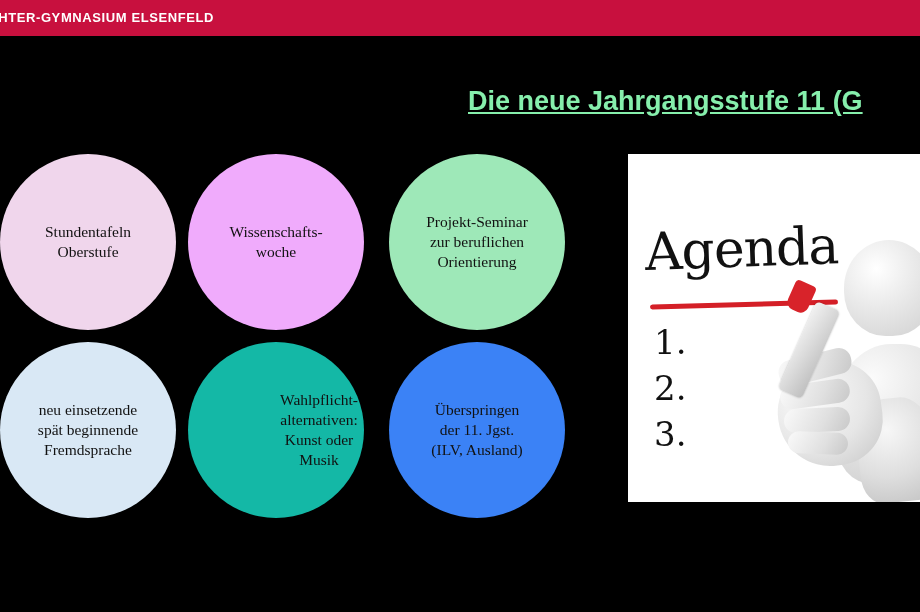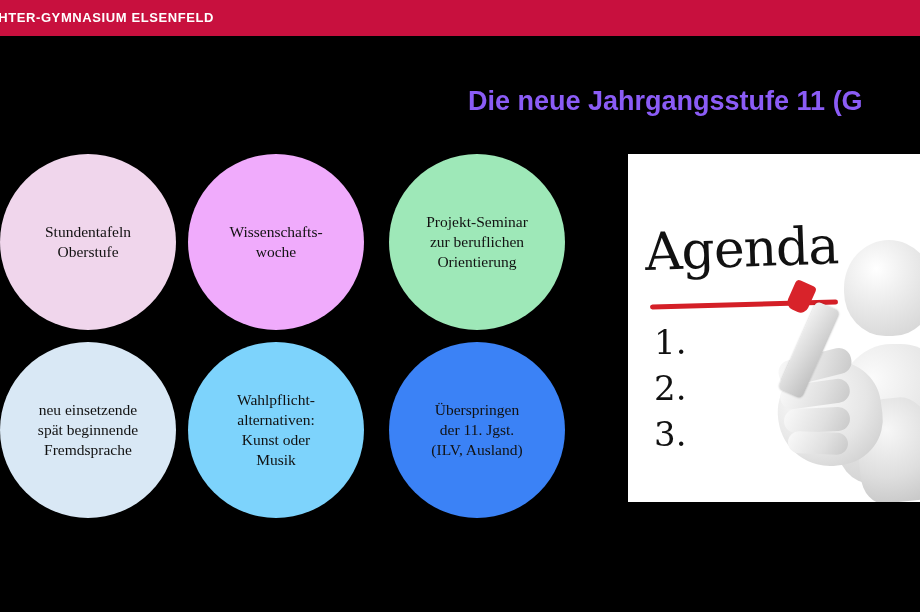--- a/index.html
+++ b/index.html
@@ -196,41 +196,41 @@
 </style>
 </head>
 <body>
 
 <div id="brand-bar" style="background: rgb(200, 16, 62);">
   <div class="brand-text">RICHTER-GYMNASIUM ELSENFELD</div>
 </div>
 
 <div id="slide" style="background: rgb(0, 0, 0);">
 
-  <div id="slide-title" style="color: #8b5cf6;">Die neue Jahrgangsstufe 11 (G</div>
+  <div id="slide-title" style="color: #86efac; text-decoration: underline;">Die neue Jahrgangsstufe 11 (G</div>
 
   <div class="bubble" id="bubble-0" style="left: 0px; top: 118px; width: 176px; height: 176px; background: rgb(240, 214, 236); text-align: center;">
     <span class="bubble-label">Stundentafeln
 Oberstufe</span>
   </div>
   <div class="bubble" id="bubble-1" style="left: 188px; top: 118px; width: 176px; height: 176px; background: #f0abfc;">
     <span class="bubble-label">Wissenschafts-
 woche</span>
   </div>
   <div class="bubble" id="bubble-2" style="left: 389px; top: 118px; width: 176px; height: 176px; background: rgb(158, 232, 184);">
     <span class="bubble-label">Projekt-Seminar
 zur beruflichen
 Orientierung</span>
   </div>
   <div class="bubble" id="bubble-3" style="left: 0px; top: 306px; width: 176px; height: 176px; background: rgb(217, 232, 245);">
     <span class="bubble-label">neu einsetzende
 spät beginnende
 Fremdsprache</span>
   </div>
-  <div class="bubble" id="bubble-4" style="left: 188px; top: 306px; width: 176px; height: 176px; background: #7dd3fc;">
+  <div class="bubble" id="bubble-4" style="left: 188px; top: 306px; width: 176px; height: 176px; background: #14b8a6; justify-content: flex-end;">
     <span class="bubble-label">Wahlpflicht-
 alternativen:
 Kunst oder
 Musik</span>
   </div>
   <div class="bubble" id="bubble-5" style="left: 389px; top: 306px; width: 176px; height: 176px; background: #3b82f6;">
     <span class="bubble-label">Überspringen
 der 11. Jgst.
 (ILV, Ausland)</span>
   </div>

